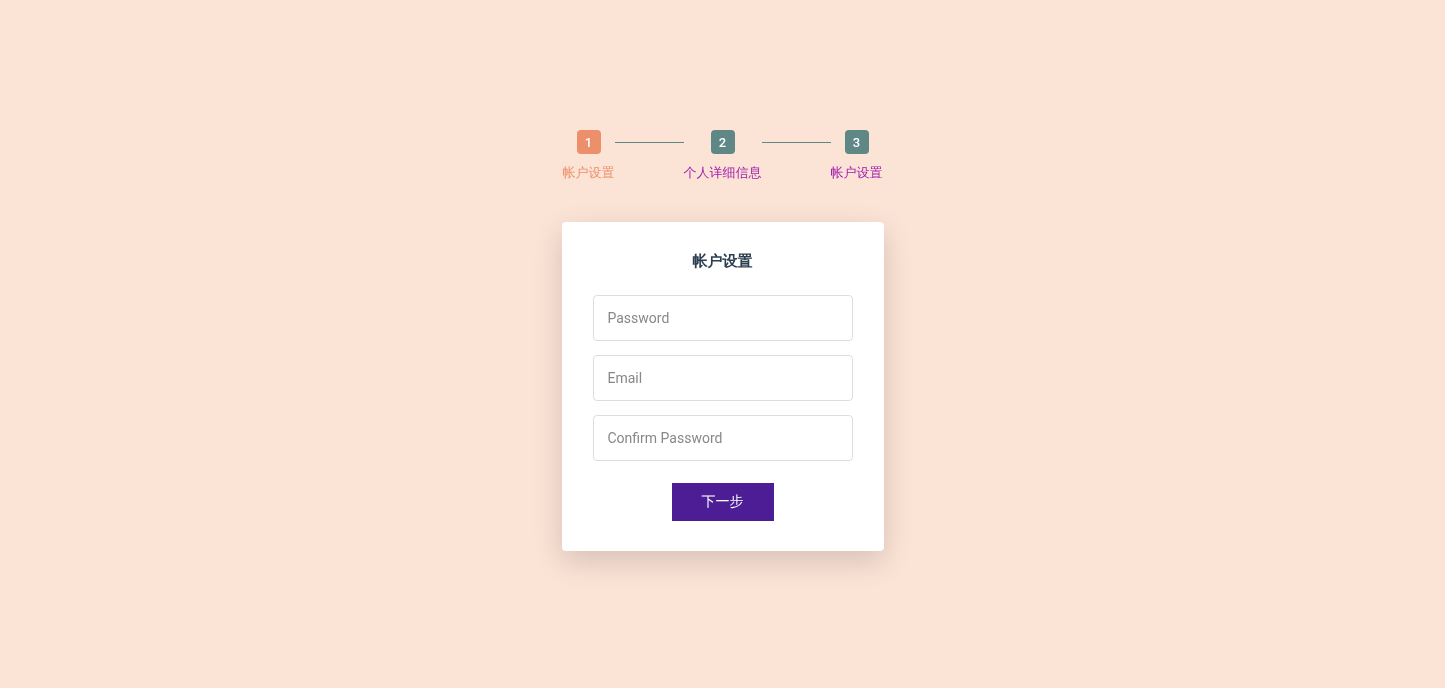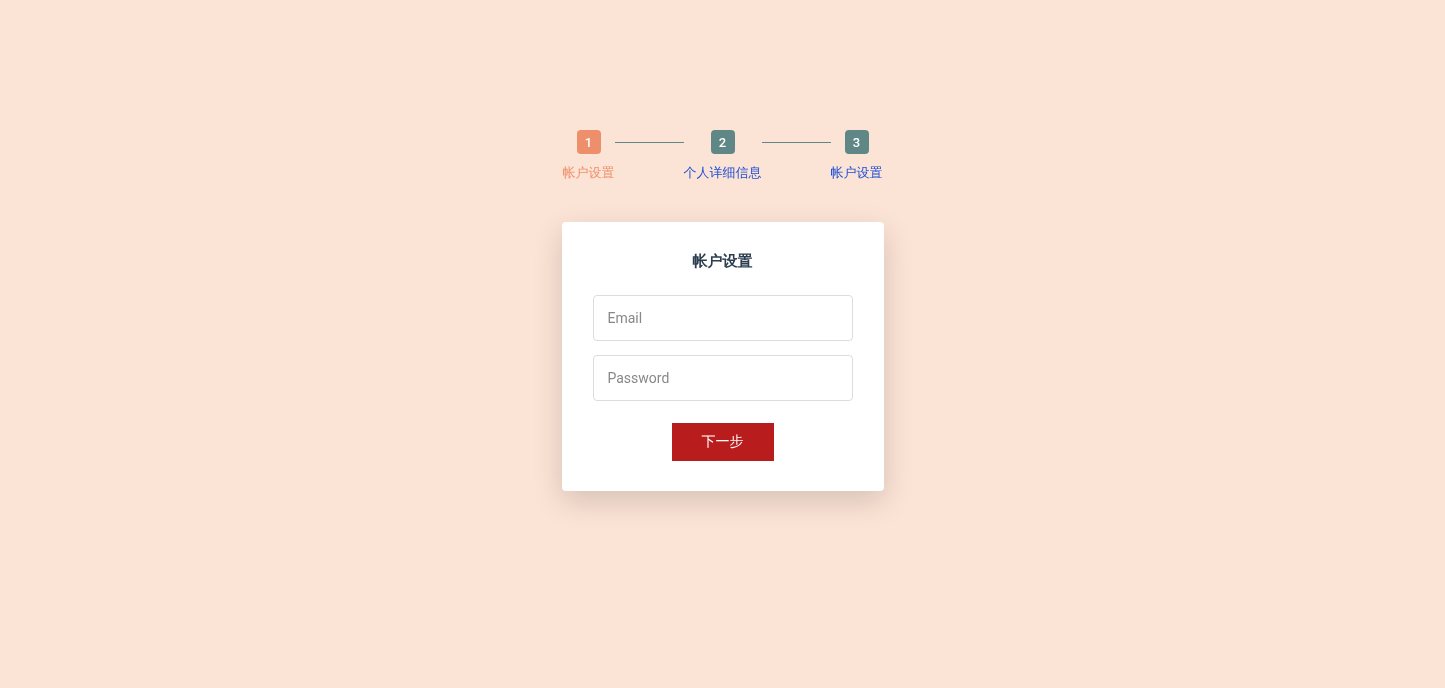--- a/index.html
+++ b/index.html
@@ -51,21 +51,21 @@
     }
     .step-label {
       margin-top: 10px;
       font-size: 13px;
       white-space: nowrap;
     }
     .step-label.active {
       color: #ee8f6b;
     }
     .step-label.inactive {
-      color: #1d4ed8;
+      color: #a21caf;
     }
     .connector {
       height: 1px;
       background-color: #5f8785;
       width: 110px;
       margin-top: 12px;
     }
     .card {
       background-color: #fff;
       width: 322px;
@@ -91,21 +91,21 @@
       font-size: 14px;
       color: #333;
       margin-bottom: 14px;
       outline: none;
       font-family: inherit;
     }
     .input-field::placeholder {
       color: #888;
     }
     .next-button {
-      background-color: #b91c1c;
+      background-color: #4c1d95;
       color: #fff;
       border: none;
       padding: 0 30px;
       height: 38px;
       font-size: 14px;
       cursor: pointer;
       margin-top: 8px;
       font-family: inherit;
     }
   </style>
@@ -124,16 +124,17 @@
   </div>
   <div class="connector"></div>
   <div class="step">
     <div class="step-box inactive">3</div>
     <div class="step-label inactive">帐户设置</div>
   </div>
 </div>
 
 <div class="card">
   <h2 class="card-title">帐户设置</h2>
+  <input type="password" class="input-field" placeholder="Password" style="">
   <input type="text" class="input-field" placeholder="Email" style="">
-  <input type="password" class="input-field" placeholder="Password" style="">
+  <input type="password" class="input-field" placeholder="Confirm Password" style="">
   <button class="next-button">下一步</button>
 </div>
 
 </body></html>

